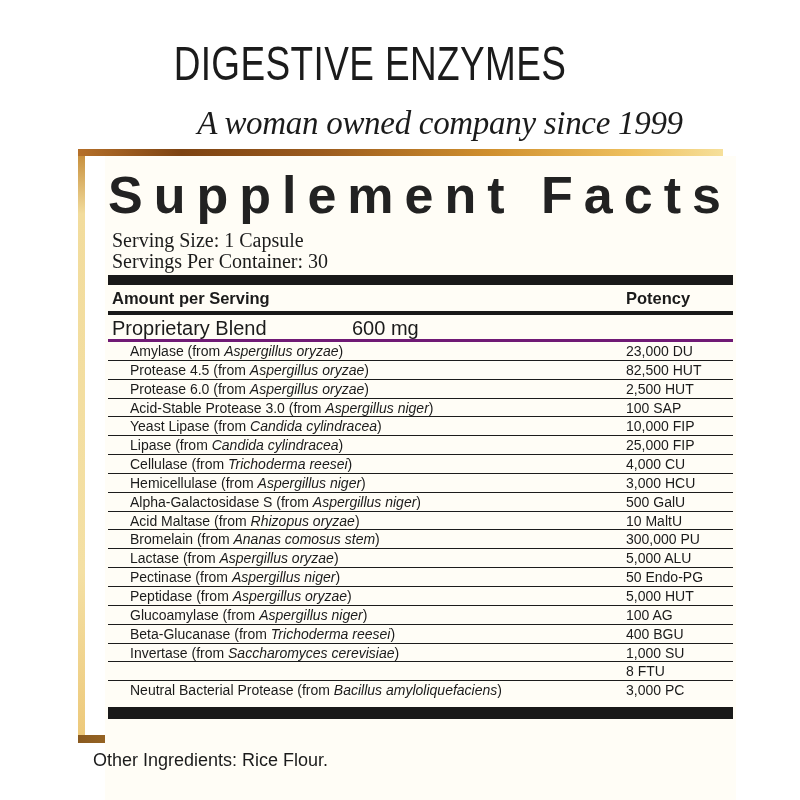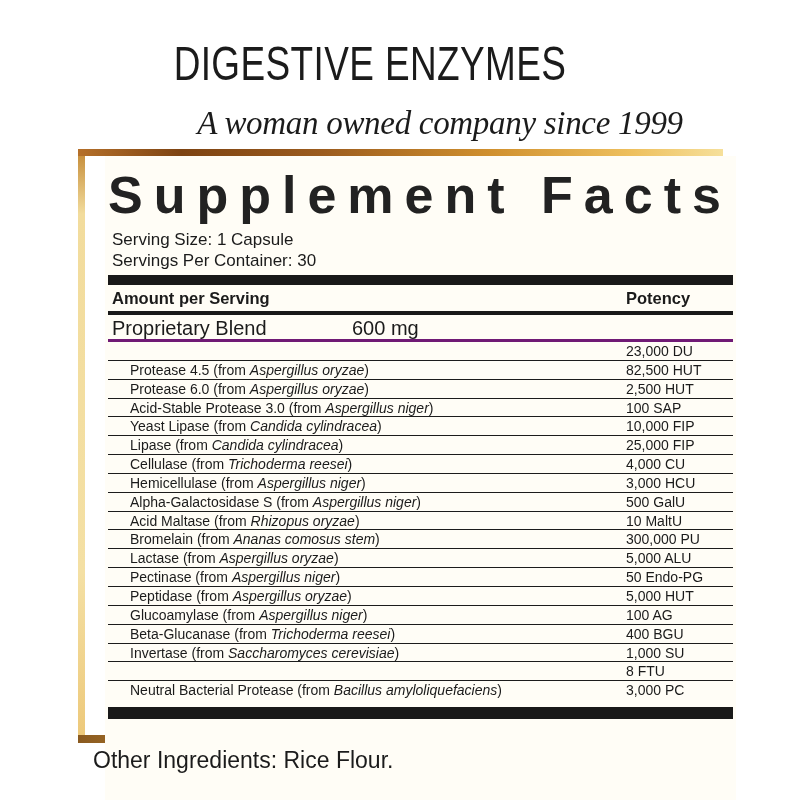--- a/index.html
+++ b/index.html
@@ -35,21 +35,21 @@
 
   .inner {
     position:absolute; left:7px; top:7px; width:631px; height:722px;
     background:#fffdf6; padding:8px 3px;margin-left:20px;
   }
 
   .sf-heading {
     margin-top:4px; font-size:52px; font-weight:bold; line-height:54px;
     letter-spacing:11px; margin-right:-11px; white-space:nowrap; color:#222222;
   }
-  .serving { font-size:17px; line-height:20.5px; padding-left:4px; }
+  .serving { font-size:20px; line-height:20.5px; padding-left:4px;font-family:Liberation Serif, serif; }
   .serving.first { margin-top:8px; }
 
   .bar { background:#191919; }
   .bar.thick { height:10px; margin-top:4px; }
   .bar.med   { height:4px; }
   .bar.bottom-bar { height:12px; margin-top:7px; }
 
   .colhead { position:relative; height:26px; line-height:27px; font-size:16.5px; font-weight:bold; padding-left:4px; }
   .colhead .pot-col { position:absolute; left:518px; top:0;text-align:right; }
 
@@ -58,21 +58,21 @@
   .blend-amt { position:absolute; left:244px; top:0; }
 
   .rows .row {
     position:relative; height:18.85px; line-height:18.2px; font-size:14px;
     padding-left:22px; border-bottom:1.5px solid #1c1c1c; white-space:nowrap;
   }
   .rows .row:last-child { border-bottom:none; }
   .rows .row .pot-col { position:absolute; left:518px; top:0; }
 
   .other {
-    position:absolute; left:93px; top:747px; font-size:23px; line-height:26px;
+    position:absolute; left:93px; top:747px; font-size:18px; line-height:26px;
   }
 </style>
 </head>
 <body>
 
 <div class="page">
 
   <div class="title"><span class="squeeze">DIGESTIVE ENZYMES</span></div>
 
   <div class="tagline">A woman owned company since 1999</div>
@@ -99,20 +99,21 @@
       <div class="bar med"></div>
 
       <div class="blend-row">
         <span>Proprietary Blend</span>
         <span class="blend-amt">600 mg</span>
       </div>
 
       <div class="rows">
 
           <div class="row">
+            <span><span>Amylase (from </span><i>Aspergillus oryzae</i><span>)</span></span>
             <span class="pot-col">23,000 DU</span>
           </div>
 
           <div class="row">
             <span><span>Protease 4.5 (from </span><i>Aspergillus oryzae</i><span>)</span></span>
             <span class="pot-col">82,500 HUT</span>
           </div>
 
           <div class="row">
             <span><span>Protease 6.0 (from </span><i>Aspergillus oryzae</i><span>)</span></span>

